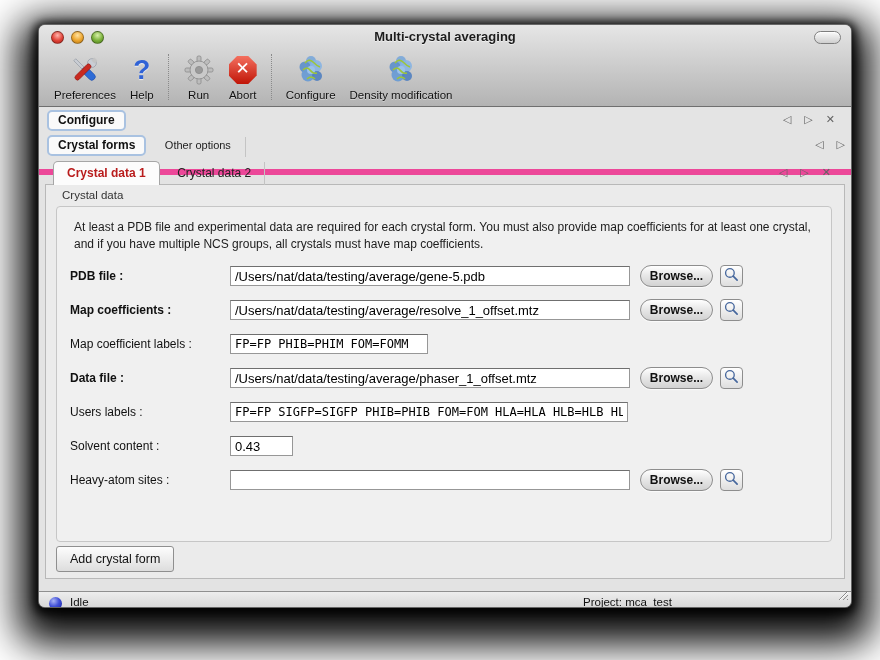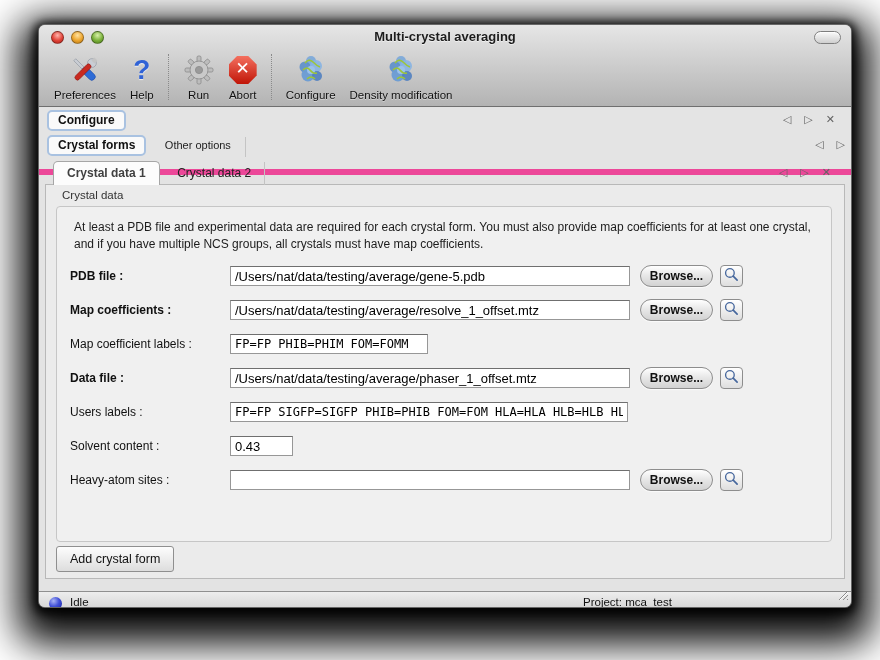--- a/index.html
+++ b/index.html
@@ -62,21 +62,21 @@
   .navbtns { position:absolute; top:5px; font-size:11px; color:#636363; }
   .navbtns span { margin-left:10px; cursor:default; }
   .row1 .navbtns { right:16px; }
   .row2 .navbtns { right:6px; }
 
   
   .nbtabs { position:absolute; left:6px; right:6px; top:136px; height:24px; z-index:3; }
   .nbtab-active { display:inline-block; margin-left:8px; height:24px; line-height:22px;
                   padding:0 13px; background:#fcfcfc; border:1px solid #a6a6a6;
                   border-bottom:none; border-radius:5px 5px 0 0;
-                  font-size:12px; font-weight:bold; color:#404040; }
+                  font-size:12px; font-weight:bold; color:#b91c1c; }
   .nbtab { display:inline-block; height:23px; line-height:23px; padding:0 13px;
            font-size:12px; color:#222; border-right:1px solid #c3c3c3; }
   .nbtabs .navbtns { top:5px; right:14px; }
 
   .nbpanel { position:absolute; left:6px; right:6px; top:159px; bottom:28px;
              background:#ebebeb; border:1px solid #b8b8b8; z-index:1; }
   .grouplabel { position:absolute; left:16px; top:4px; font-size:11.5px; color:#333; }
   .groupbox { position:absolute; left:10px; right:12px; top:21px; height:336px;
               background:#f0f0f0; border:1px solid #c6c6c6; border-radius:4px; }
   .desc { padding:12px 18px 0 17px; font-size:12px; color:#1c1c1c;

